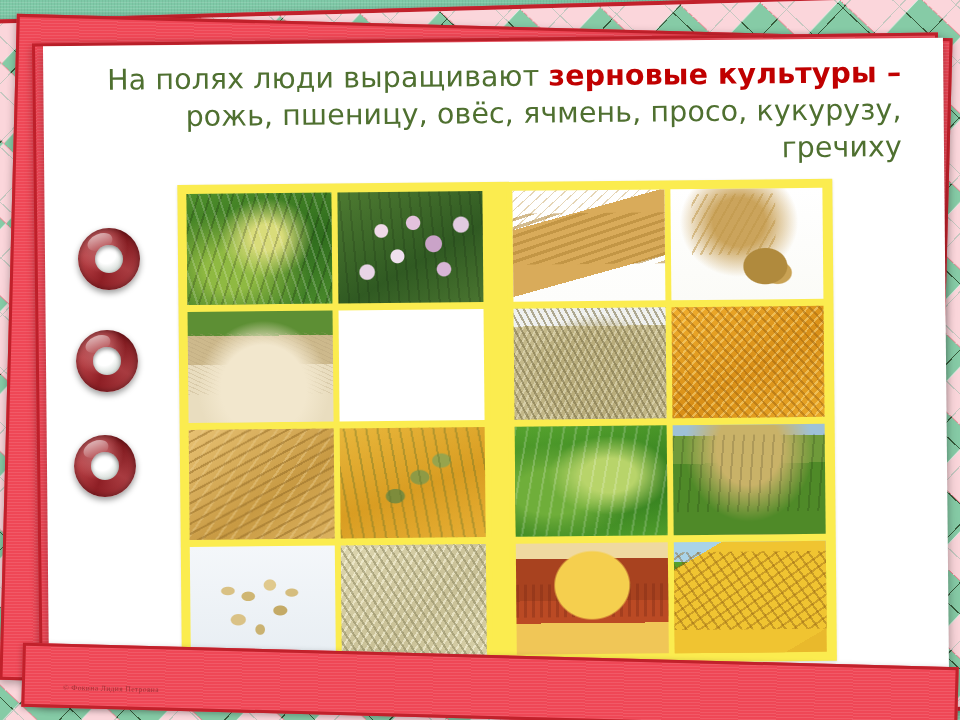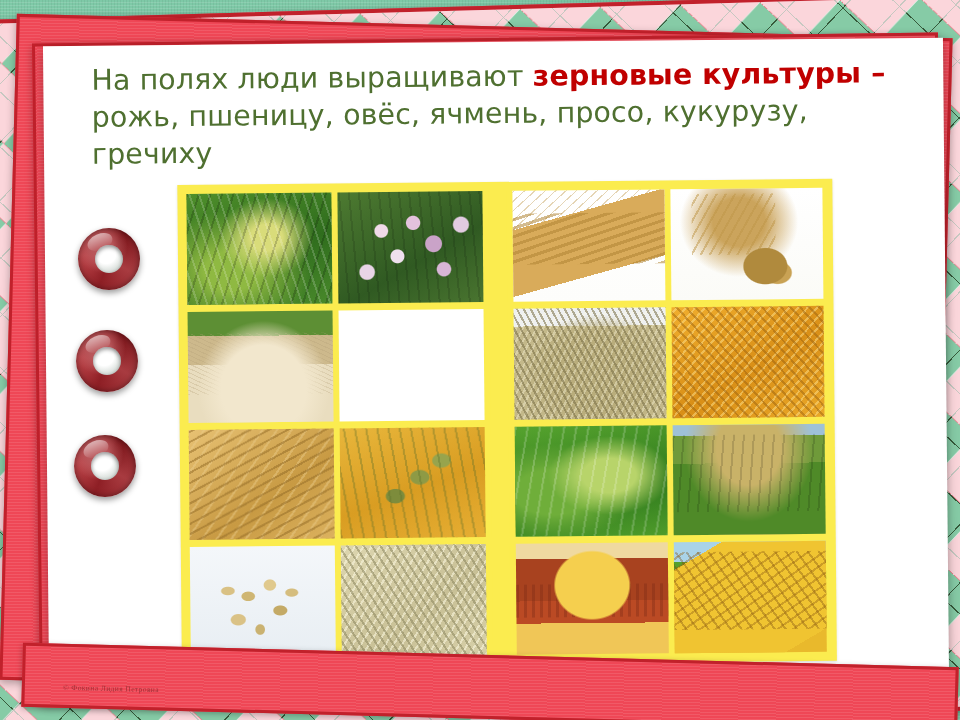--- a/index.html
+++ b/index.html
@@ -4,21 +4,21 @@
 <title>Зерновые культуры</title>
 <style>
   html,body{margin:0;padding:0;}
   body{
     width:960px;height:720px;overflow:hidden;position:relative;
     font-family:"Liberation Sans","DejaVu Sans",sans-serif;
     background:#7cc9a6;
   }
 
   
-  #stage{position:absolute;inset:0;overflow:hidden;}
+  #stage{position:absolute;inset:0;overflow:hidden;text-align:right;}
   .bg-green{
     position:absolute;inset:0;
     background-color:#7ec9a7;
     background-image:
       repeating-linear-gradient(0deg, rgba(255,255,255,.12) 0 1px, rgba(0,0,0,0) 1px 3px),
       repeating-linear-gradient(90deg, rgba(0,0,0,.05) 0 1px, rgba(0,0,0,0) 1px 3px);
   }
 
   
   .argyle{

